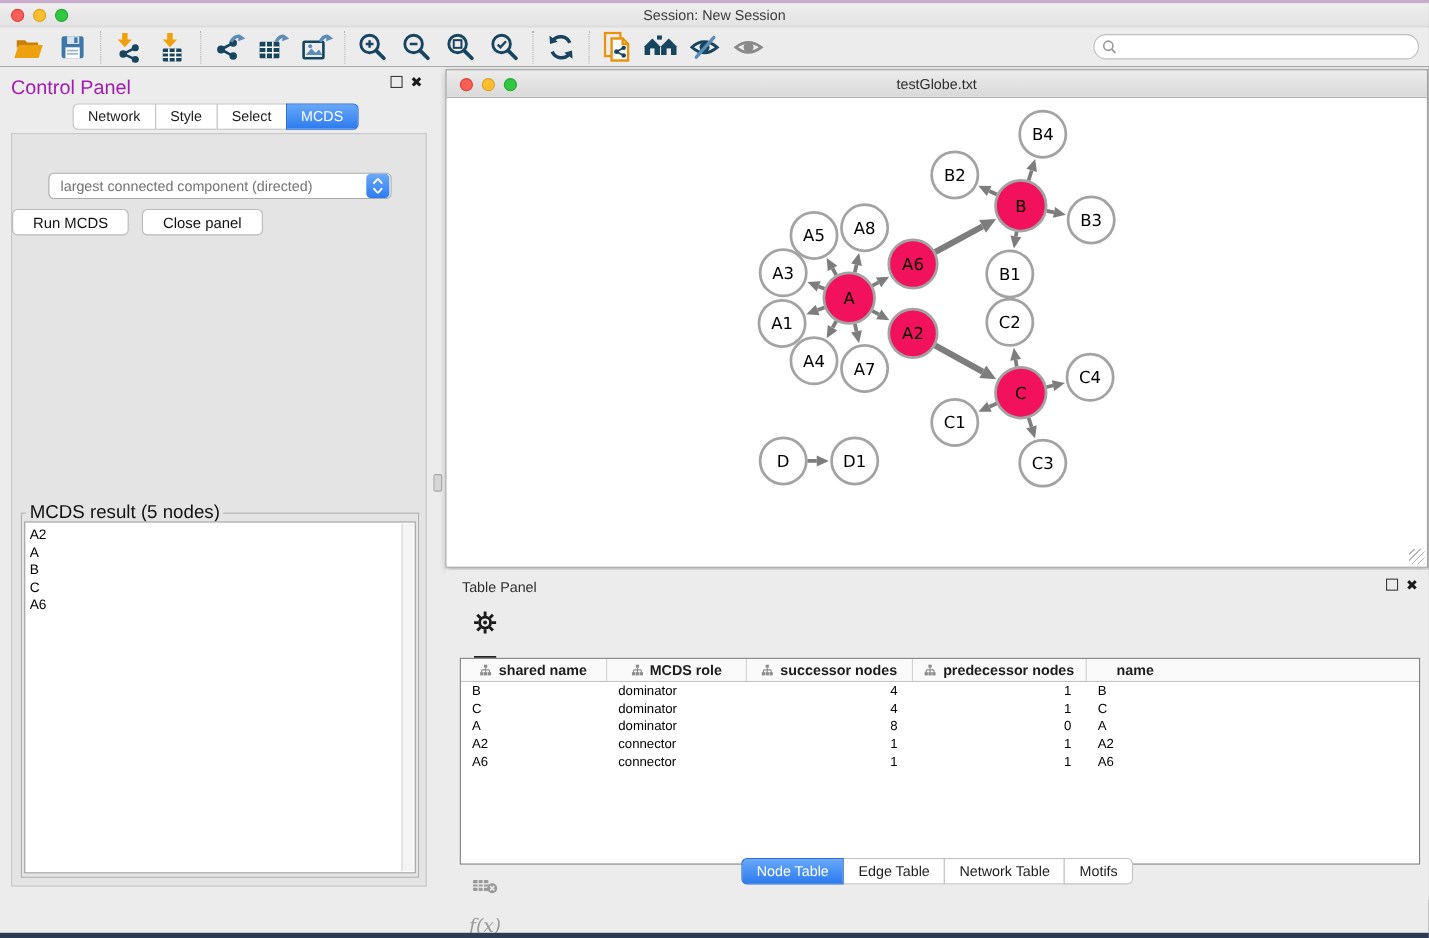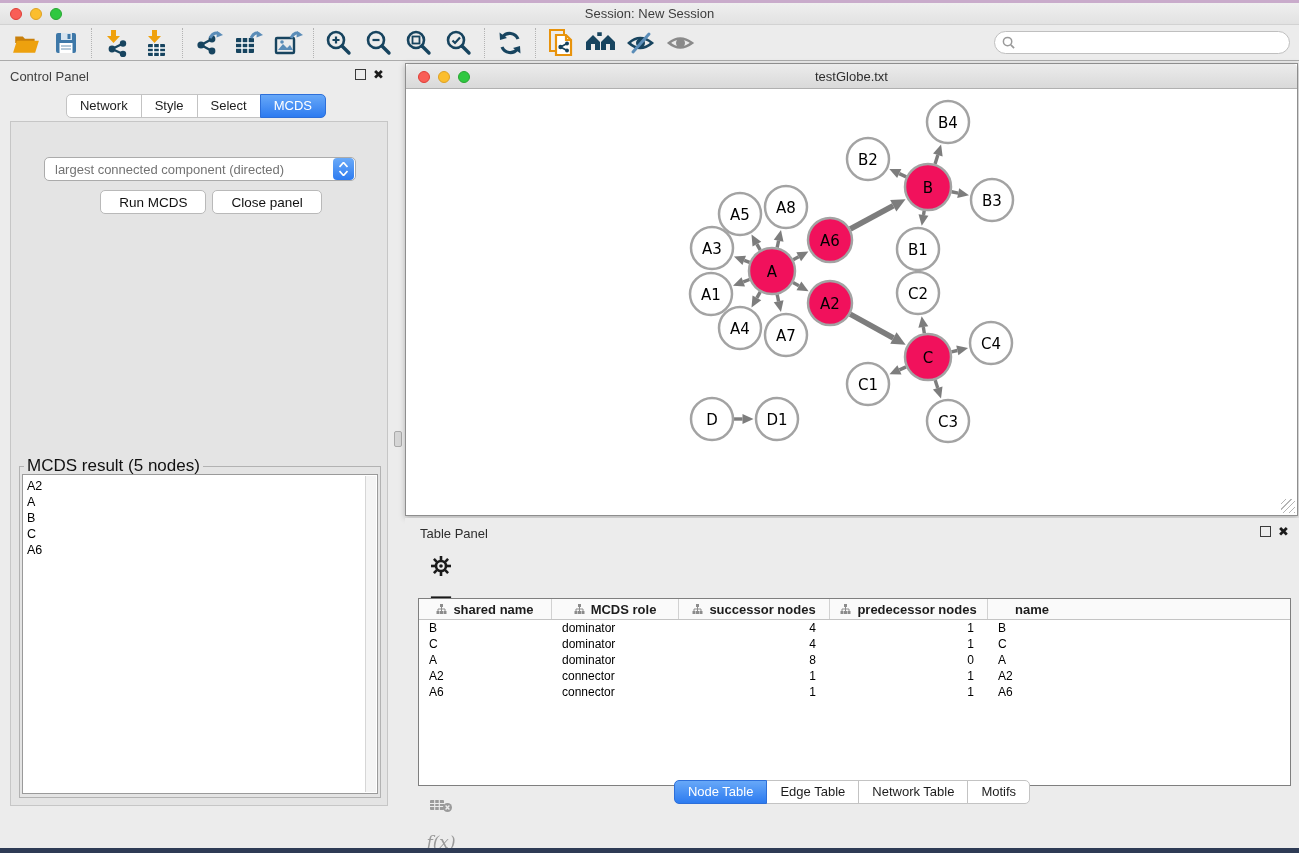--- a/index.html
+++ b/index.html
@@ -30,41 +30,41 @@
   .tb-sep { width:1px; height:30px; border-left:1px dotted #b3b3b3; margin:0 5px; flex:0 0 auto; }
   .search-wrap { position:absolute; right:9px; top:6px; width:296px; height:23px;
     background:#fff; border:1px solid #bfbfbf; border-radius:12px; display:flex; align-items:center; }
   .search-wrap svg { margin-left:7px; }
   .search-wrap input { border:none; outline:none; flex:1; height:18px; font-size:12px;
     background:transparent; padding:0 8px 0 4px; }
 
   
   .control-panel { position:absolute; left:0; top:61px; width:392px; height:757px; background:#ececec; }
   .cp-header { position:absolute; left:0; top:0; width:100%; height:30px; }
-  .cp-title { position:absolute; left:10px; top:8px; font-size:13px; color:#404040; }
+  .cp-title { position:absolute; left:10px; top:8px; font-size:18px; color:#a21caf; }
   .panel-btns { position:absolute; right:8px; top:8px; display:flex; gap:7px; align-items:center; }
   .float-btn { width:11px; height:11px; border:1.5px solid #3a3a3a; background:transparent; display:inline-block; }
   .close-btn { font-size:13px; font-weight:bold; color:#1a1a1a; line-height:11px; }
   .seg-tabs { display:inline-flex; }
   .seg-tab { font-size:13px; color:#1d1d1d; background:#fff; border:1px solid #c3c3c3;
     padding:3px 13px 4px; margin-left:-1px; position:relative; }
   .seg-tab:first-child { border-radius:5px 0 0 5px; margin-left:0; }
   .seg-tab:last-child { border-radius:0 5px 5px 0; }
   .seg-tab.active { background:linear-gradient(#67a8f8,#2d7bf0); border-color:#2d6fd9; color:#fff; z-index:1; }
   .cp-tabs-row { position:absolute; left:0; top:33px; width:100%; text-align:center; }
   .cp-body { position:absolute; left:10px; right:4px; top:60px; bottom:12px;
     background:#e4e4e4; border:1px solid #c6c6c6; }
   .opt-label { position:absolute; left:0; width:100%; top:14px; text-align:center; font-size:13px; color:#111; }
   .combo { position:absolute; left:33px; top:35px; width:312px; height:24px; background:#fff;
     border:1px solid #ababab; border-radius:5px; display:flex; align-items:center; }
   .combo-text { flex:1; font-size:13px; color:#737373; padding-left:10px; white-space:nowrap; overflow:hidden; }
   .combo-stepper { width:21px; height:22px; border-radius:4px; margin-right:1px;
     background:linear-gradient(#6aaaf8,#2d7bf0); display:flex; flex-direction:column;
     align-items:center; justify-content:center; gap:2px; }
-  .cp-buttons { position:absolute; left:12px; top:68px; width:100%; display:flex; justify-content:center; gap:6px; }
+  .cp-buttons { position:absolute; left:0; top:68px; width:100%; display:flex; gap:12px; }
   .mac-btn { background:#fff; border:1px solid #b9b9b9; border-radius:5px; height:24px;
     padding:0 18px; font-size:13.5px; color:#111; font-family:inherit; }
   .result-box { position:absolute; left:8px; right:6px; top:334px; bottom:7px;
     border:1px solid #b2b2b2; }
   .result-box legend { font-size:17px; color:#111; margin-left:4px; padding:0 3px; }
   .listbox { position:absolute; left:2px; right:2px; top:-2px; bottom:3px;
     background:#fff; border:1px solid #9a9a9a; }
   .listbox ul { list-style:none; padding:3px 0 0 4px; }
   .listbox li { font-size:12.5px; line-height:16px; color:#000; }
   .scroll-track { position:absolute; top:1px; bottom:1px; right:1px; width:11px;

